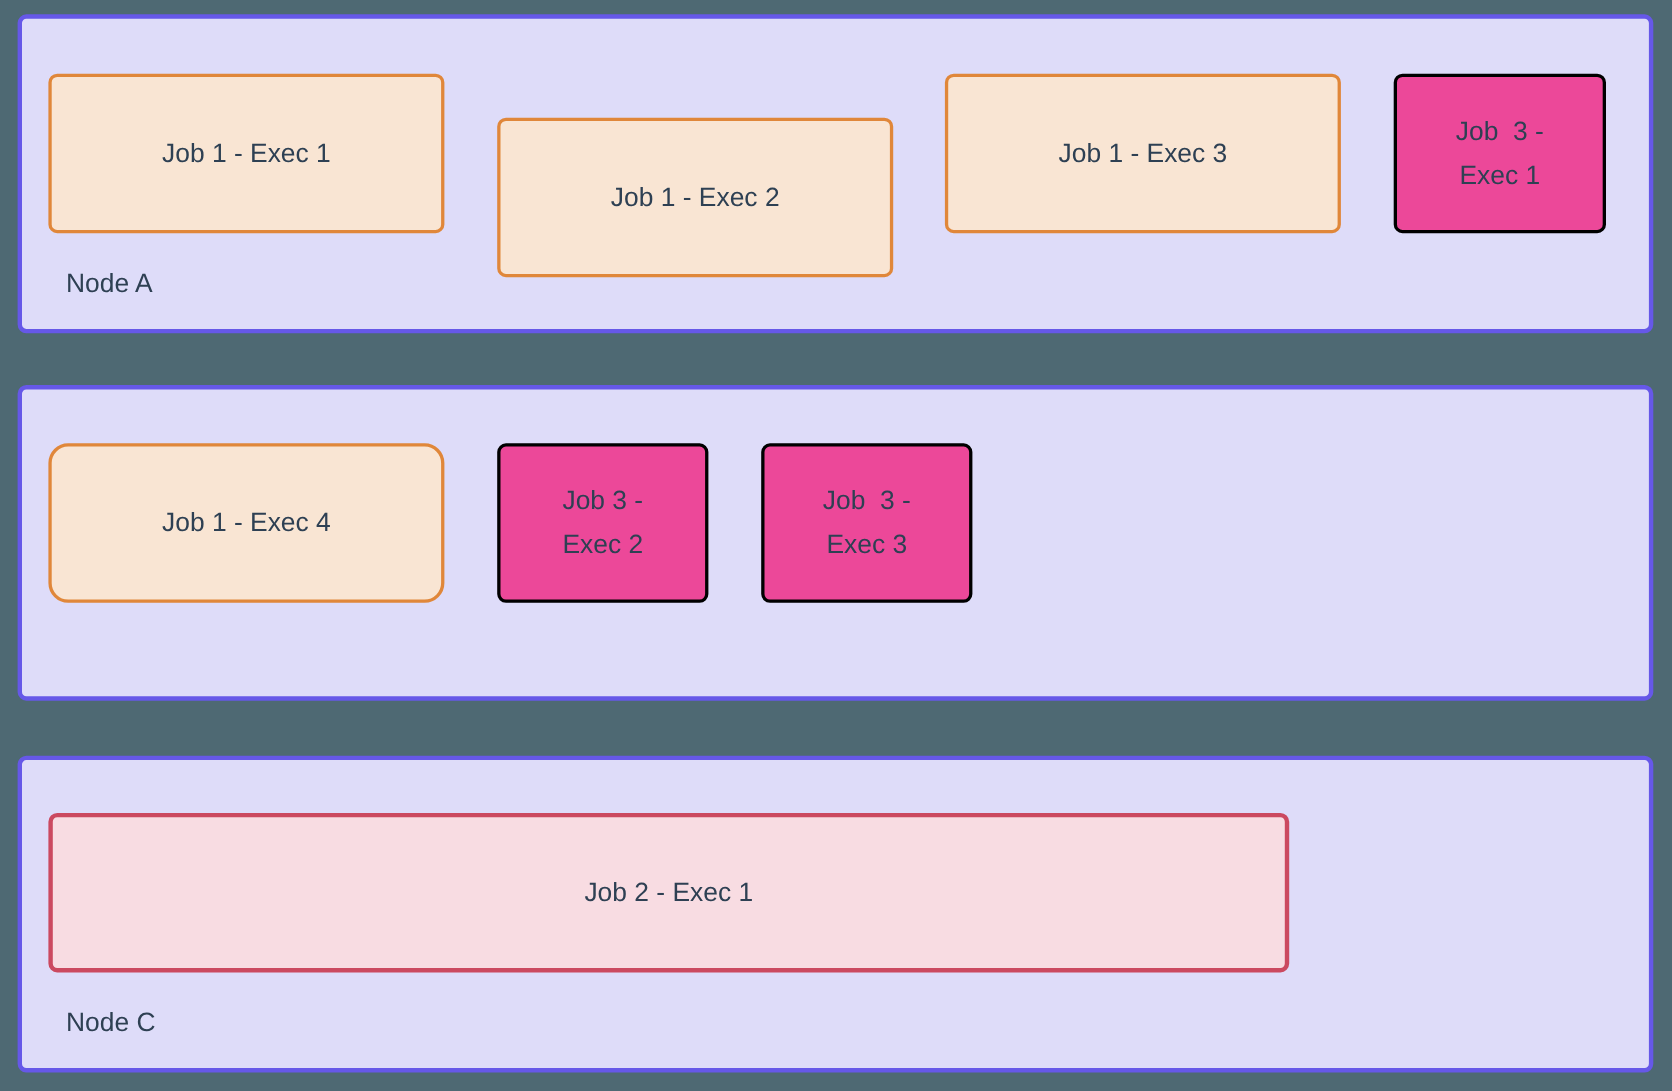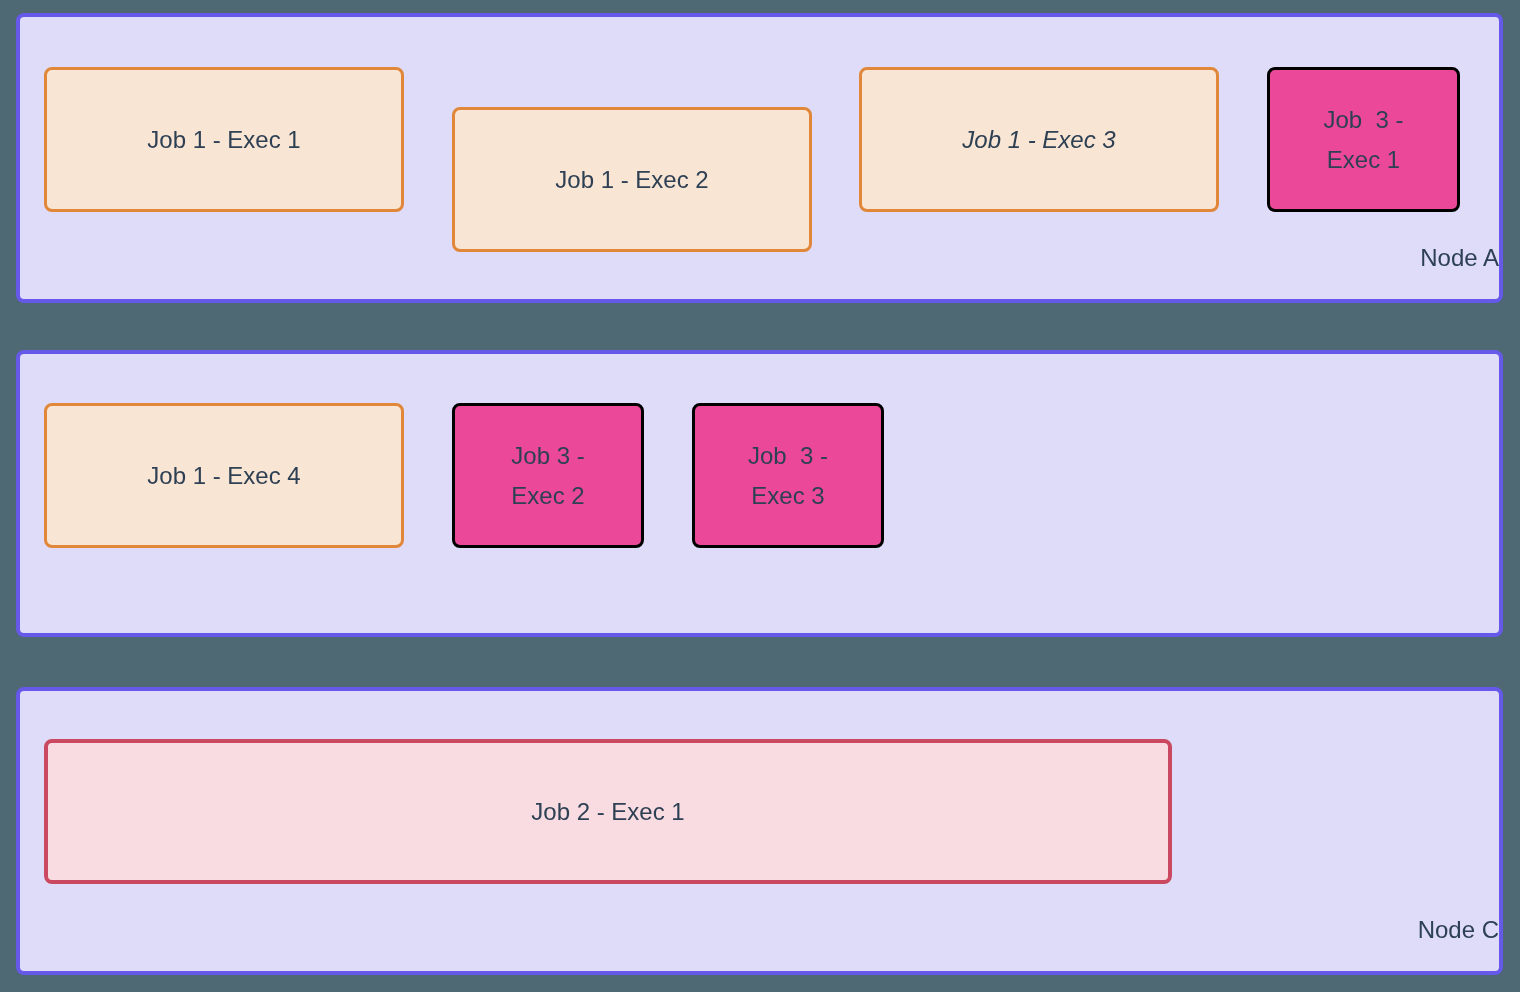--- a/index.html
+++ b/index.html
@@ -51,39 +51,40 @@
   }
   .job-pink {
     background: #f8dce2;
     border: 4px solid #cb4960;
     text-align: center;
   }
 
   
   .na-j1 { left: 24px;   top: 50px; width: 360px; }
   .na-j2 { left: 432px;  top: 50px; width: 360px; margin-top: 40px; }
-  .na-j3 { left: 839px;  top: 50px; width: 360px; font-style: italic; }
+  .na-j3 { left: 839px;  top: 50px; width: 360px; }
   .na-j4 { left: 1247px; top: 50px; width: 193px; }
 
   
-  .nb-j1 { left: 24px;  top: 49px; width: 360px; }
+  .nb-j1 { left: 24px;  top: 49px; width: 360px; border-radius: 18px; }
   .nb-j2 { left: 432px; top: 49px; width: 192px; }
   .nb-j3 { left: 672px; top: 49px; width: 192px; }
 
   
   .nc-j1 { left: 24px; top: 48px; width: 1128px; }
 
   .node-label {
     position: absolute;
     left: 0;
     right: 0;
     bottom: 26px;
-    text-align: right;
+    text-align: left;
     font-size: 24px;
     line-height: 30px;
+    padding-left: 40px;
   }
 </style>
 </head>
 <body>
 
 <section class="node node-a">
   <div class="job job-orange na-j1">
     <span>Job 1 - Exec 1</span>
   </div>
   <div class="job job-orange na-j2">

